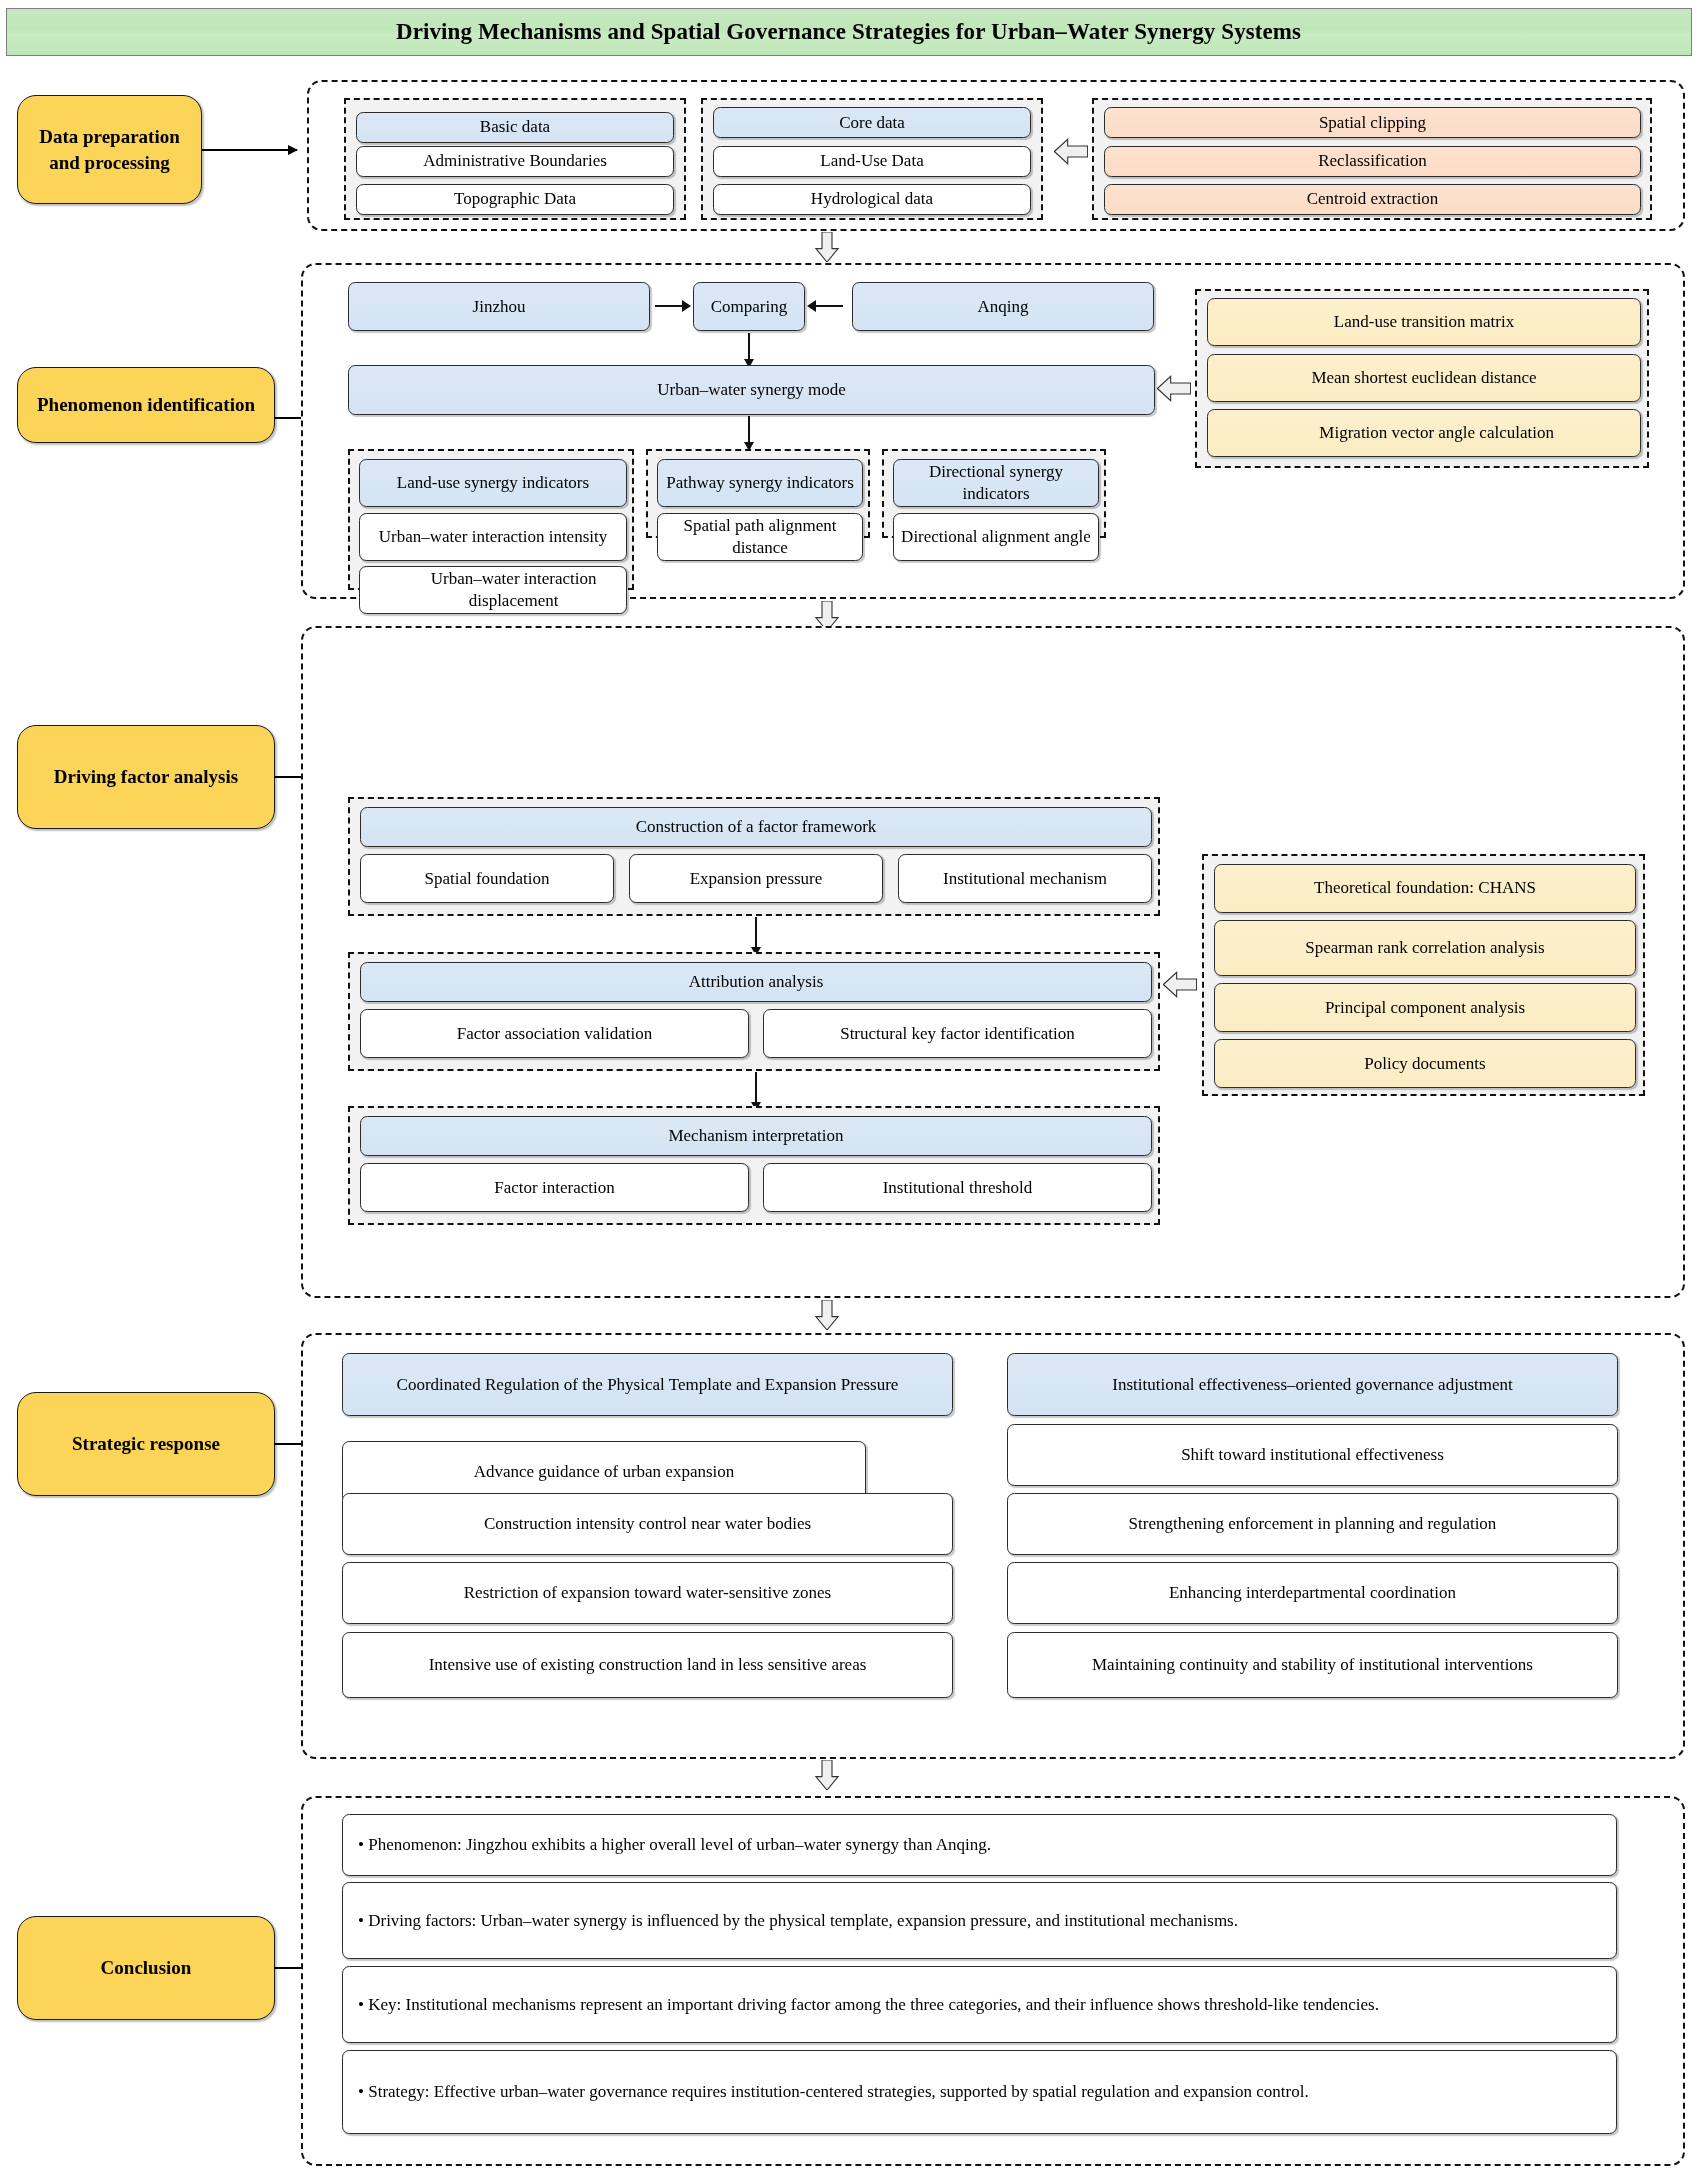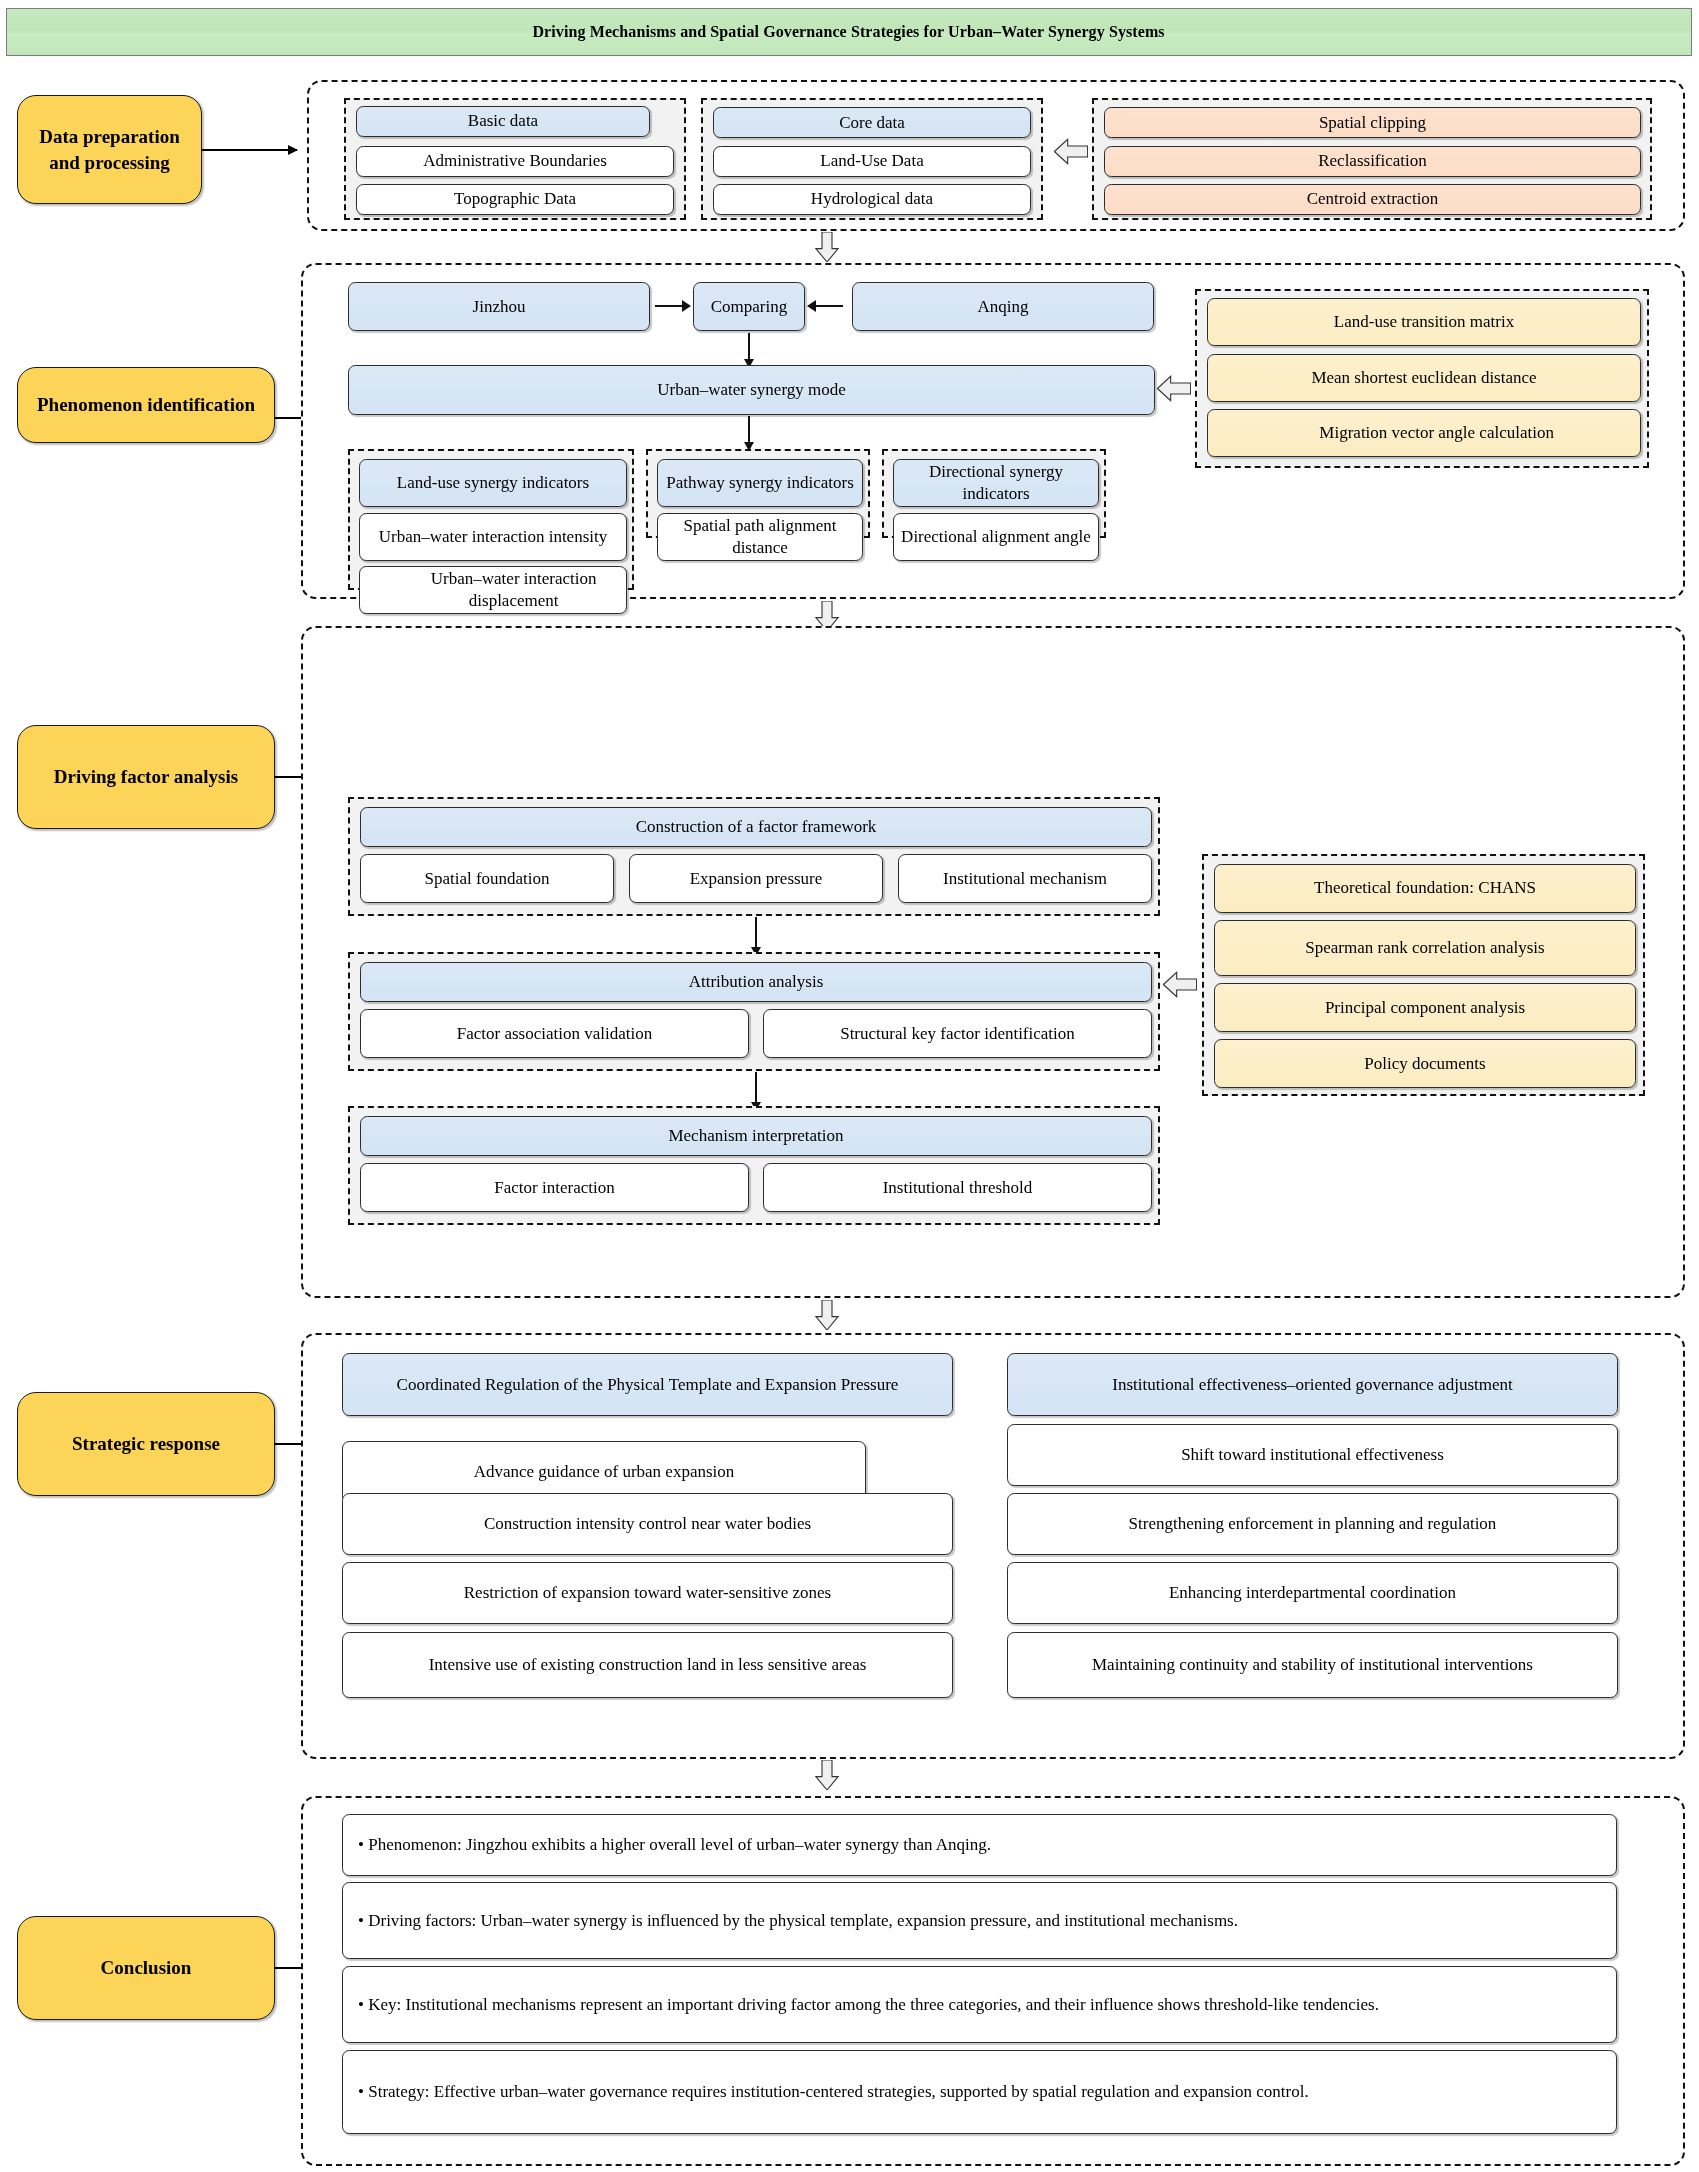--- a/index.html
+++ b/index.html
@@ -13,21 +13,21 @@
   
   .title-bar {
     position: absolute;
     left: 5.6px; top: 7.8px;
     width: 1686px; height: 48px;
     background: linear-gradient(180deg,#c6e8c0 0%, #bfe6b8 45%, #c9ecc3 55%, #bfe6b8 100%);
     border: 1.1px solid #7d7d7d;
     display: flex; align-items: center; justify-content: center;
   }
   .title-bar .t {
-    font-size: 16px; font-weight: bold; color: #000;
+    font-size: 23px; font-weight: bold; color: #000;
     letter-spacing: 0.1px;
   }
 
   
   .stage-label {
     position: absolute;
     background: #fcd558;
     border: 1.7px solid #1a1a1a;
     border-radius: 19px;
     display: flex; align-items: center; justify-content: center;
@@ -120,21 +120,21 @@
 </div>
 
 <div class="stage-label" style="left:17px; top:95px; width:185px; height:109px;">
   <span>Data preparation and processing</span>
 </div>
 <div class="connector" style="left:202px; top:149px; width:95px;"></div>
 
 <div class="panel" style="left:307px; top:80px; width:1378px; height:151px;">
 
   <div class="subpanel" style="left:35px; top:15.7px; width:342px; height:122px;">
-    <div class="node blue" style="left:10px; top:6px; width:294px; height:31px;">Basic data</div>
+    <div class="node blue" style="left:10px; top:12px; width:318px; height:31px;">Basic data</div>
     <div class="node" style="left:10px; top:46px; width:318px; height:31px;">Administrative Boundaries</div>
     <div class="node" style="left:10px; top:84px; width:318px; height:31px;">Topographic Data</div>
   </div>
 
   <div class="subpanel" style="left:392px; top:15.7px; width:342px; height:122px;">
     <div class="node blue" style="left:10px; top:7.8px; width:318px; height:31px;">Core data</div>
     <div class="node" style="left:10px; top:46px; width:318px; height:31px;">Land-Use Data</div>
     <div class="node" style="left:10px; top:84px; width:318px; height:31px;">Hydrological data</div>
   </div>
 

